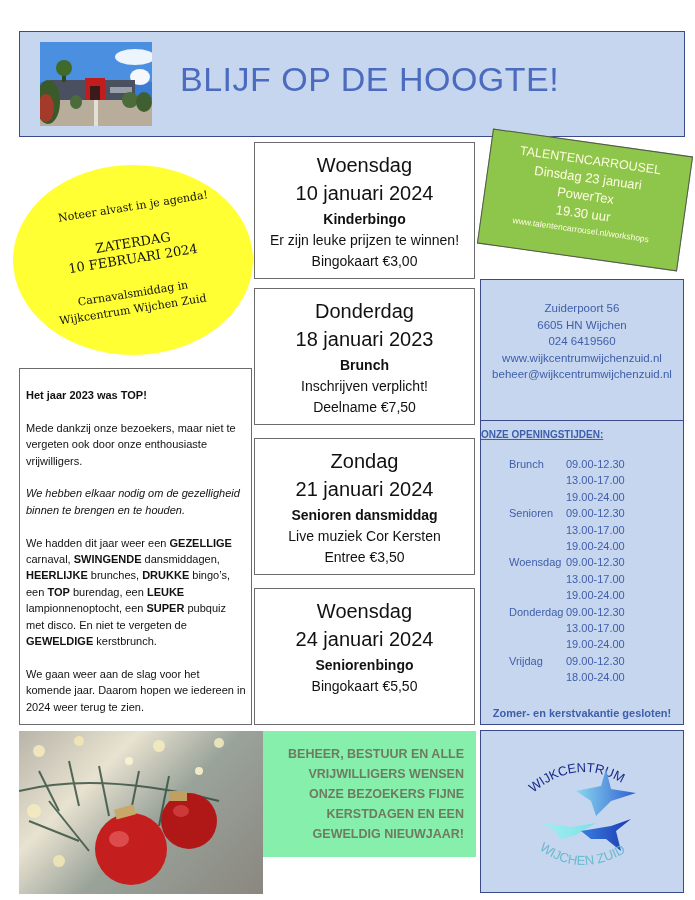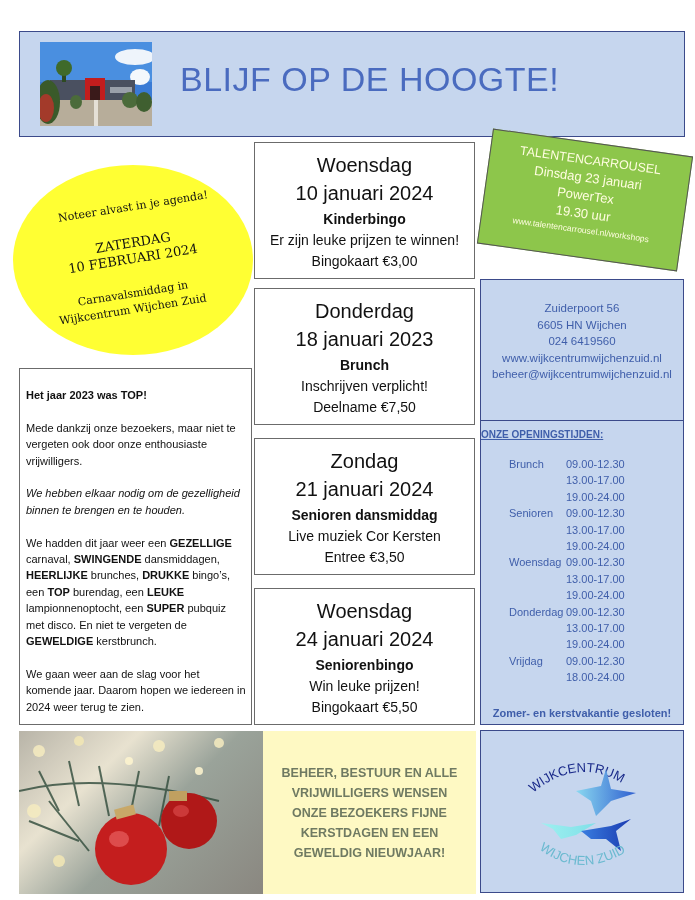--- a/index.html
+++ b/index.html
@@ -21,21 +21,21 @@
   #contact{left:480px;top:279px;width:204px;height:156px;text-align:center;color:#3f5eaa;font-size:11.5px;line-height:16.5px;padding-top:20px;}
   #hours{left:480px;top:420px;width:204px;height:305px;color:#3f5eaa;font-size:11px;}
   #hours-title{text-align:left;font-weight:bold;text-decoration:underline;margin-top:8px;font-size:10px;}
   .hrow{display:flex;line-height:16.4px;}
   .hday{width:85px;padding-left:28px;box-sizing:border-box;}
   .htime{flex:1;padding-left:0px;}
   #hours-note{position:absolute;bottom:5px;width:100%;text-align:center;font-weight:bold;font-size:11px;}
   #story{left:19px;top:368px;width:233px;height:357px;font-size:11px;line-height:16.4px;color:#111;padding:18px 5px 0 6px;}
   #story p{margin:0 0 16.4px 0;}
   #xmas-photo{left:19px;top:731px;width:244px;height:163px;overflow:hidden;background:linear-gradient(135deg,#b8b4a8 0%,#e8e2d0 30%,#9aa39a 55%,#8a8780 100%);}
-  #greeting{left:263px;top:731px;width:213px;height:163px;background:#fef9c3;text-align:center;display:flex;align-items:center;justify-content:center;}
+  #greeting{left:263px;top:731px;width:213px;height:126px;background:#86efac;text-align:right;display:flex;align-items:center;justify-content:center;}
   #greeting-text{color:#6f7a62;font-weight:bold;font-size:12.5px;line-height:20px;padding:0 12px;}
   #logo-box{left:480px;top:730px;width:204px;height:163px;}
 </style>
 </head>
 <body>
 
 <div class="abs blue-box" id="header"></div>
 <div class="abs" id="header-photo">
   <svg width="112" height="84" viewBox="0 0 112 84">
     <rect width="112" height="84" fill="#3a7bd5"></rect>
@@ -85,21 +85,20 @@
   <div class="ev-day">Zondag</div>
   <div class="ev-date">21 januari 2024</div>
   <div class="ev-title">Senioren dansmiddag</div>
   <div class="ev-line">Live muziek Cor Kersten</div>
   <div class="ev-line">Entree €3,50</div>
 </div>
 <div class="abs white-box event" style="top:588px;">
   <div class="ev-day">Woensdag</div>
   <div class="ev-date">24 januari 2024</div>
   <div class="ev-title">Seniorenbingo</div>
-  <div class="ev-line">Win leuke prijzen!</div>
   <div class="ev-line">Bingokaart €5,50</div>
 </div>
 
 <div class="abs" id="talent">
   <div style="font-size:12.5px;margin-top:8px;line-height:18px;">TALENTENCARROUSEL</div>
   <div style="font-size:13px;line-height:18px;">Dinsdag 23 januari</div>
   <div style="font-size:13px;line-height:18px;">PowerTex</div>
   <div style="font-size:13px;line-height:18px;">19.30 uur</div>
   <div style="font-size:8.5px;line-height:14px;">www.talentencarrousel.nl/workshops</div>
 </div>

